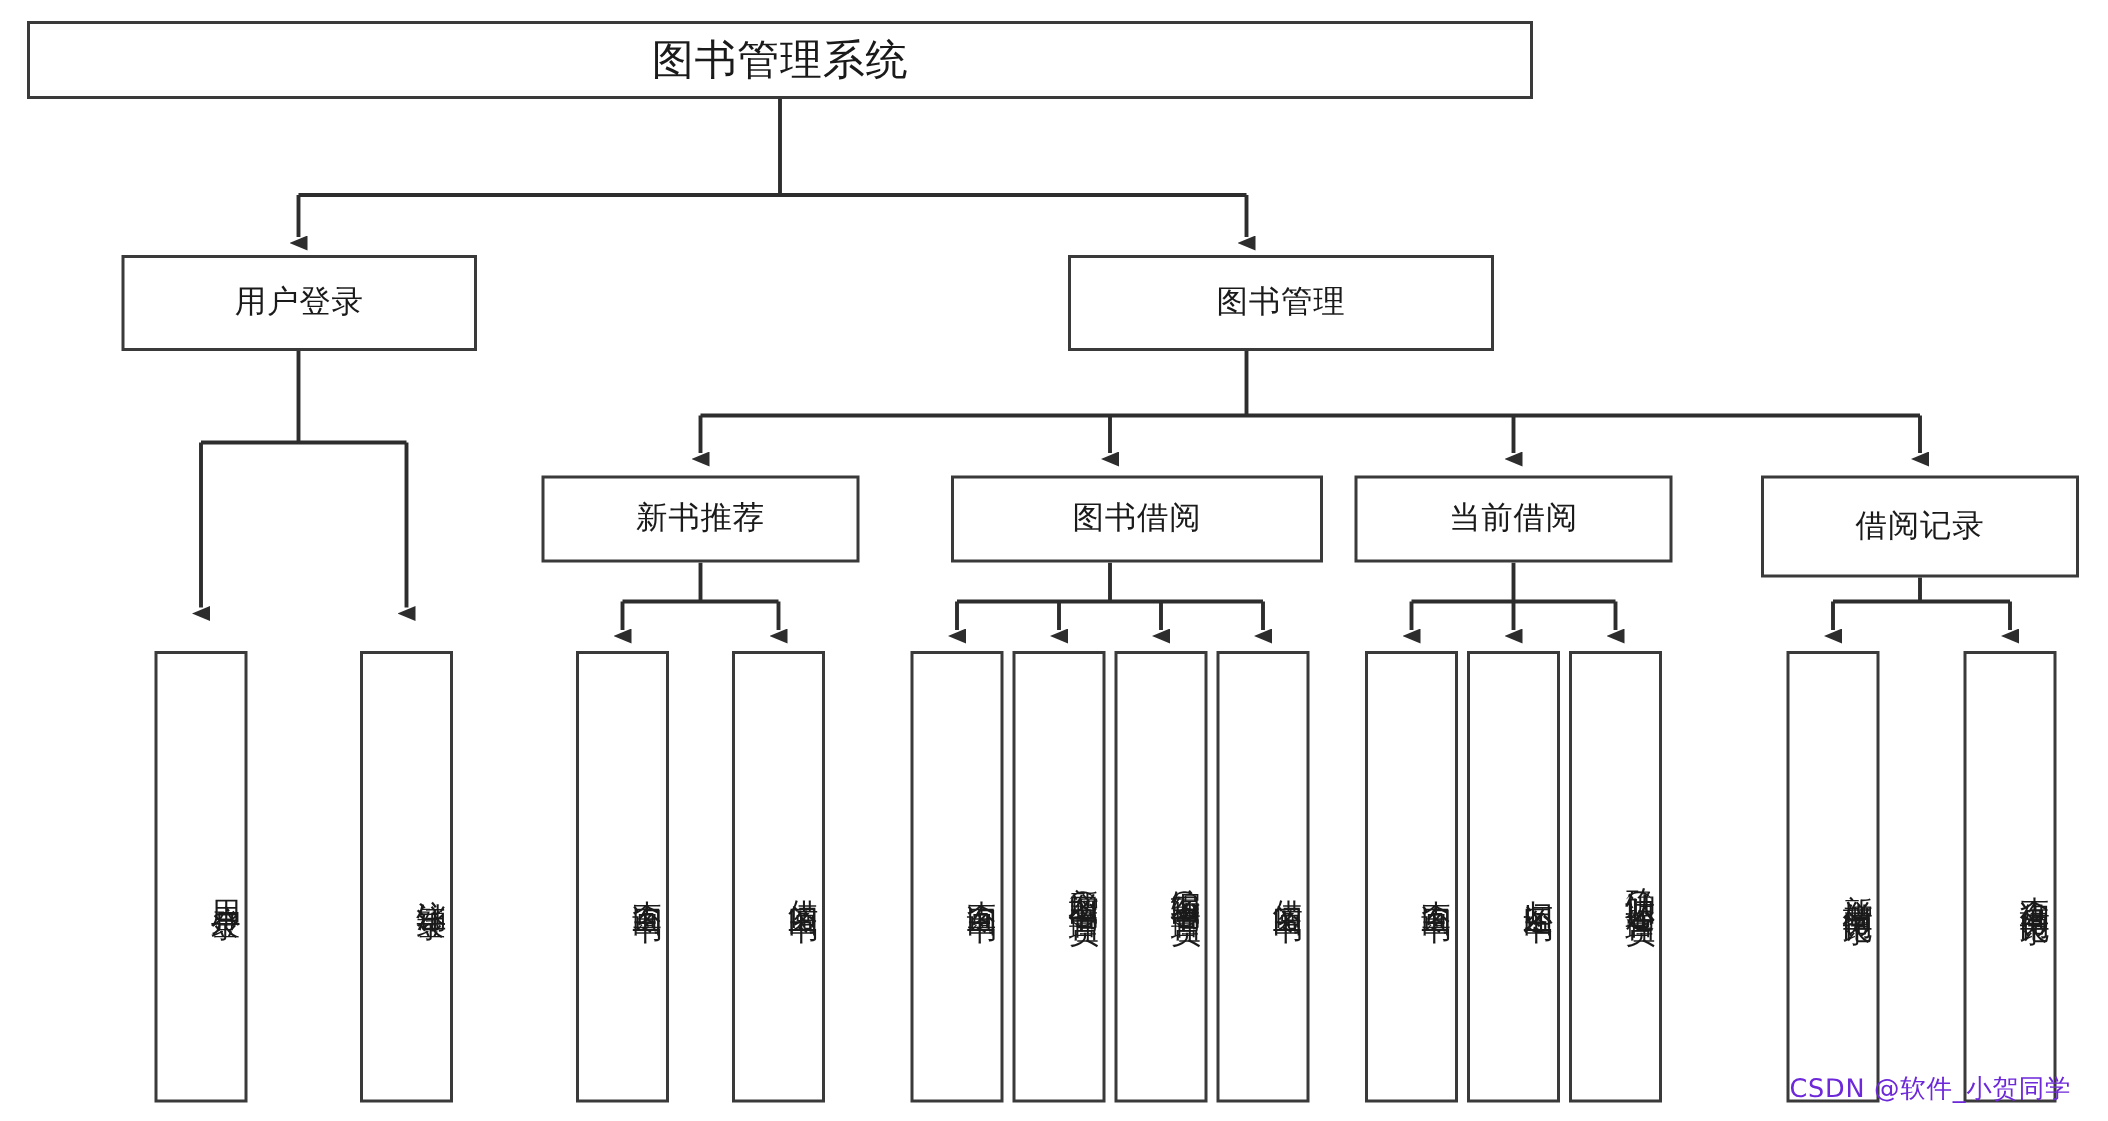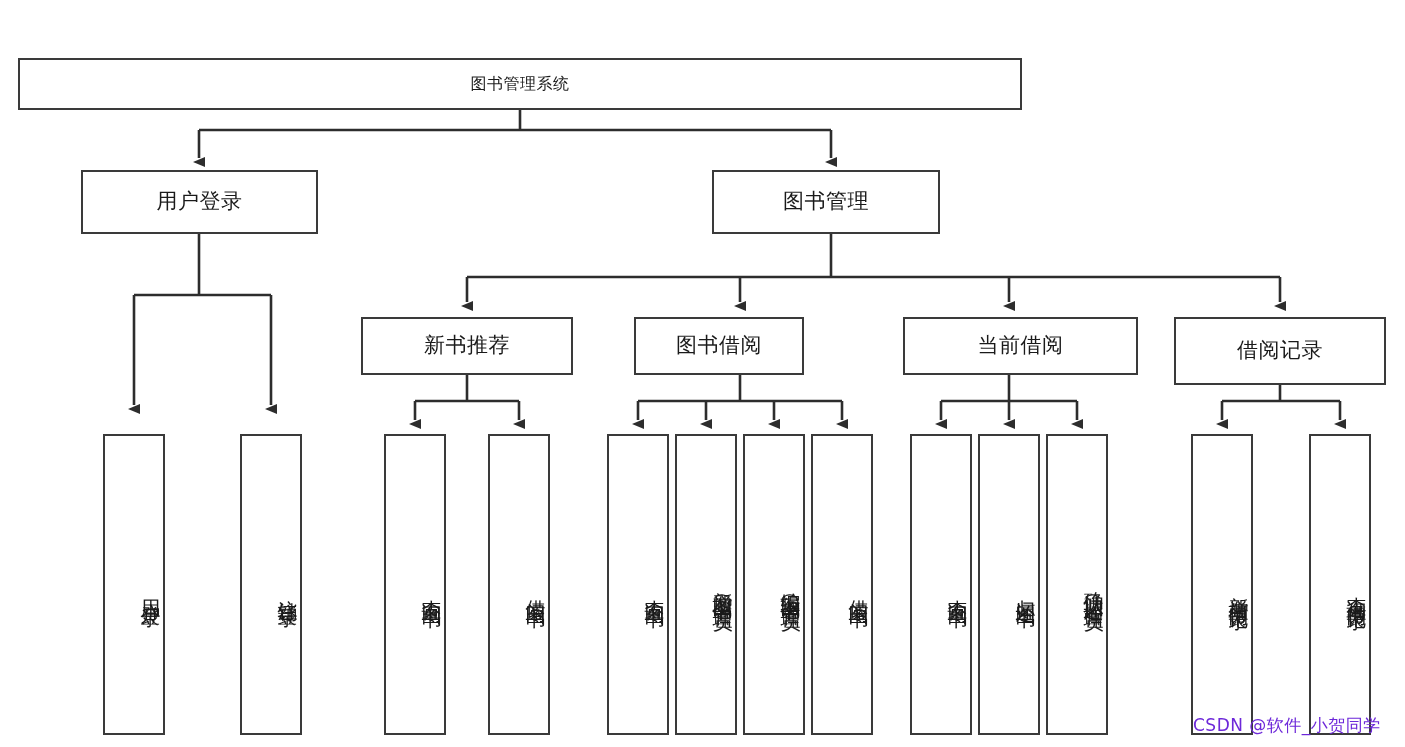--- a/index.html
+++ b/index.html
@@ -36,22 +36,21 @@
     justify-content: center;
     color: #1a1a1a;
     z-index: 2;
   }
   .node.horiz {
     font-size: 21px;
     letter-spacing: 0.5px;
     line-height: 1.2;
   }
   .node.root {
-    font-size: 16px;
-    margin-top: 44px;
+    font-size: 28px;
   }
   .node.vert {
     writing-mode: vertical-rl;
     text-orientation: upright;
     font-size: 20px;
     letter-spacing: 3px;
     line-height: 1.25;
     align-items: flex-start;
     justify-content: center;
     padding-top: 10px;
@@ -126,31 +125,31 @@
     </g>
   </svg>
 
   <div class="node horiz root" style="left:18px; top:14px; width:1004px; height:52px;">
     <span>图书管理系统</span>
   </div>
 
   <div class="node horiz" style="left:81px; top:170px; width:237px; height:64px;">
     <span>用户登录</span>
   </div>
-  <div class="node horiz" style="left:712px; top:170px; width:228px; height:64px;">
+  <div class="node horiz" style="left:712px; top:170px; width:284px; height:64px;">
     <span>图书管理</span>
   </div>
 
   <div class="node horiz" style="left:361px; top:317px; width:212px; height:58px;">
     <span>新书推荐</span>
   </div>
-  <div class="node horiz" style="left:634px; top:317px; width:170px; height:58px;font-family:Liberation Serif, serif;">
+  <div class="node horiz" style="left:634px; top:317px; width:248px; height:58px;font-family:Liberation Serif, serif;">
     <span>图书借阅</span>
   </div>
-  <div class="node horiz" style="left:903px; top:317px; width:235px; height:58px;">
+  <div class="node horiz" style="left:903px; top:317px; width:212px; height:58px;">
     <span>当前借阅</span>
   </div>
   <div class="node horiz" style="left:1174px; top:317px; width:212px; height:68px;">
     <span>借阅记录</span>
   </div>
 
   <div class="node vert" style="left:103px; top:434px; width:62px; height:301px;">
     <span class="vlabel">用户登录</span>
   </div>
   <div class="node vert" style="left:240px; top:434px; width:62px; height:301px;">

